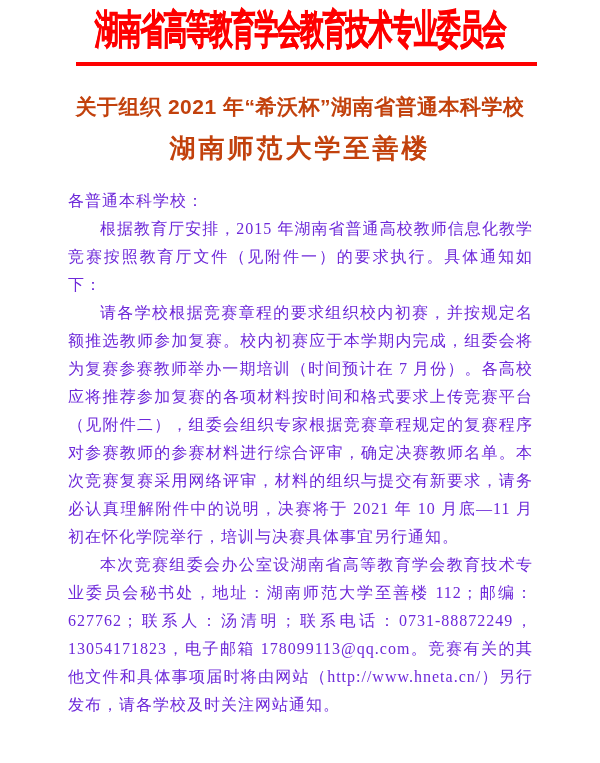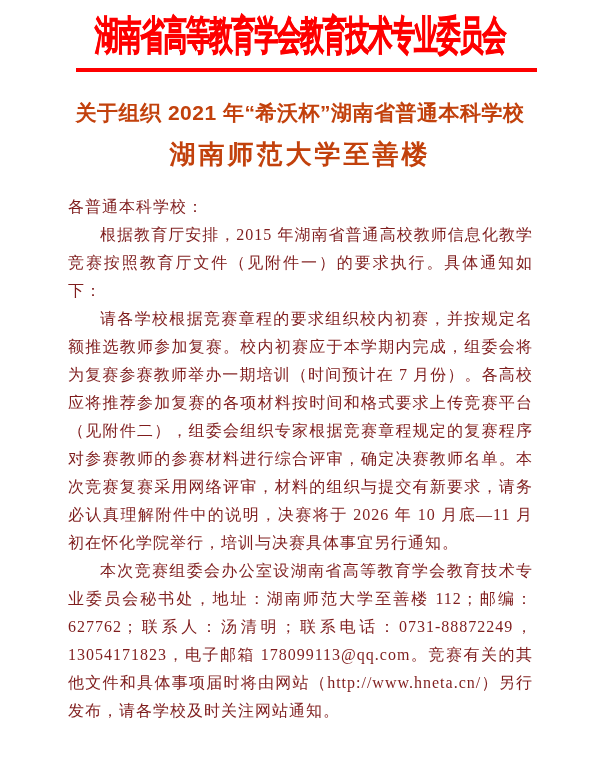--- a/index.html
+++ b/index.html
@@ -4,21 +4,21 @@
 <style>
   html,body{margin:0;padding:0;}
   body{
     width:600px;height:763px;background:#ffffff;overflow:hidden;
     font-family:"Liberation Serif","DejaVu Serif",serif;color:#141414;
   }
   .page{position:relative;width:600px;height:763px;background:#ffffff;}
 
   
   .masthead{
-    margin-top:10px;height:50px;
+    margin-top:4px;height:50px;
     display:flex;align-items:center;justify-content:center;text-align:center;
   }
   .masthead-text{
     font-family:"Liberation Sans","DejaVu Sans",sans-serif;
     font-weight:900;font-size:40px;line-height:46px;
     color:#fe0000;white-space:nowrap;
     transform:scaleX(0.60);transform-origin:center;
     letter-spacing:-2px;
     -webkit-text-stroke:1px #fe0000;
   }
@@ -31,21 +31,21 @@
     margin-top:28px;text-align:center;color:#c2410c;
     font-family:"Liberation Sans","DejaVu Sans",sans-serif;font-weight:bold;
   }
   .title-line1{font-size:21px;line-height:26px;letter-spacing:0.5px;}
   .title-line2{font-size:26px;line-height:32px;margin-top:12px;letter-spacing:3px;}
 
   
   .content{
     margin:23px 67px 0 68px;
     font-size:16px;line-height:28px;letter-spacing:1px;
-    text-align:justify;color:#7f1d1d;
+    text-align:justify;color:#6d28d9;
   }
   .content p{margin:0;}
   .para{text-indent:2em;}
 </style>
 </head>
 <body>
 
 <div class="page">
 
   <div class="masthead">
@@ -55,18 +55,18 @@
   <div class="red-line"></div>
 
   <div class="title">
     <div class="title-line1">关于组织 2021 年“希沃杯”湖南省普通本科学校</div>
     <div class="title-line2">湖南师范大学至善楼</div>
   </div>
 
   <div class="content">
     <p class="salutation">各普通本科学校：</p>
     <p class="para">根据教育厅安排，2015 年湖南省普通高校教师信息化教学竞赛按照教育厅文件（见附件一）的要求执行。具体通知如下：</p>
-    <p class="para">请各学校根据竞赛章程的要求组织校内初赛，并按规定名额推选教师参加复赛。校内初赛应于本学期内完成，组委会将为复赛参赛教师举办一期培训（时间预计在 7 月份）。各高校应将推荐参加复赛的各项材料按时间和格式要求上传竞赛平台（见附件二），组委会组织专家根据竞赛章程规定的复赛程序对参赛教师的参赛材料进行综合评审，确定决赛教师名单。本次竞赛复赛采用网络评审，材料的组织与提交有新要求，请务必认真理解附件中的说明，决赛将于 2026 年 10 月底—11 月初在怀化学院举行，培训与决赛具体事宜另行通知。</p>
+    <p class="para">请各学校根据竞赛章程的要求组织校内初赛，并按规定名额推选教师参加复赛。校内初赛应于本学期内完成，组委会将为复赛参赛教师举办一期培训（时间预计在 7 月份）。各高校应将推荐参加复赛的各项材料按时间和格式要求上传竞赛平台（见附件二），组委会组织专家根据竞赛章程规定的复赛程序对参赛教师的参赛材料进行综合评审，确定决赛教师名单。本次竞赛复赛采用网络评审，材料的组织与提交有新要求，请务必认真理解附件中的说明，决赛将于 2021 年 10 月底—11 月初在怀化学院举行，培训与决赛具体事宜另行通知。</p>
     <p class="para">本次竞赛组委会办公室设湖南省高等教育学会教育技术专业委员会秘书处，地址：湖南师范大学至善楼 112；邮编：627762；联系人：汤清明；联系电话：0731-88872249，13054171823，电子邮箱 178099113@qq.com。竞赛有关的其他文件和具体事项届时将由网站（http://www.hneta.cn/）另行发布，请各学校及时关注网站通知。</p>
 
   </div>
 
 </div>
 
 </body></html>

